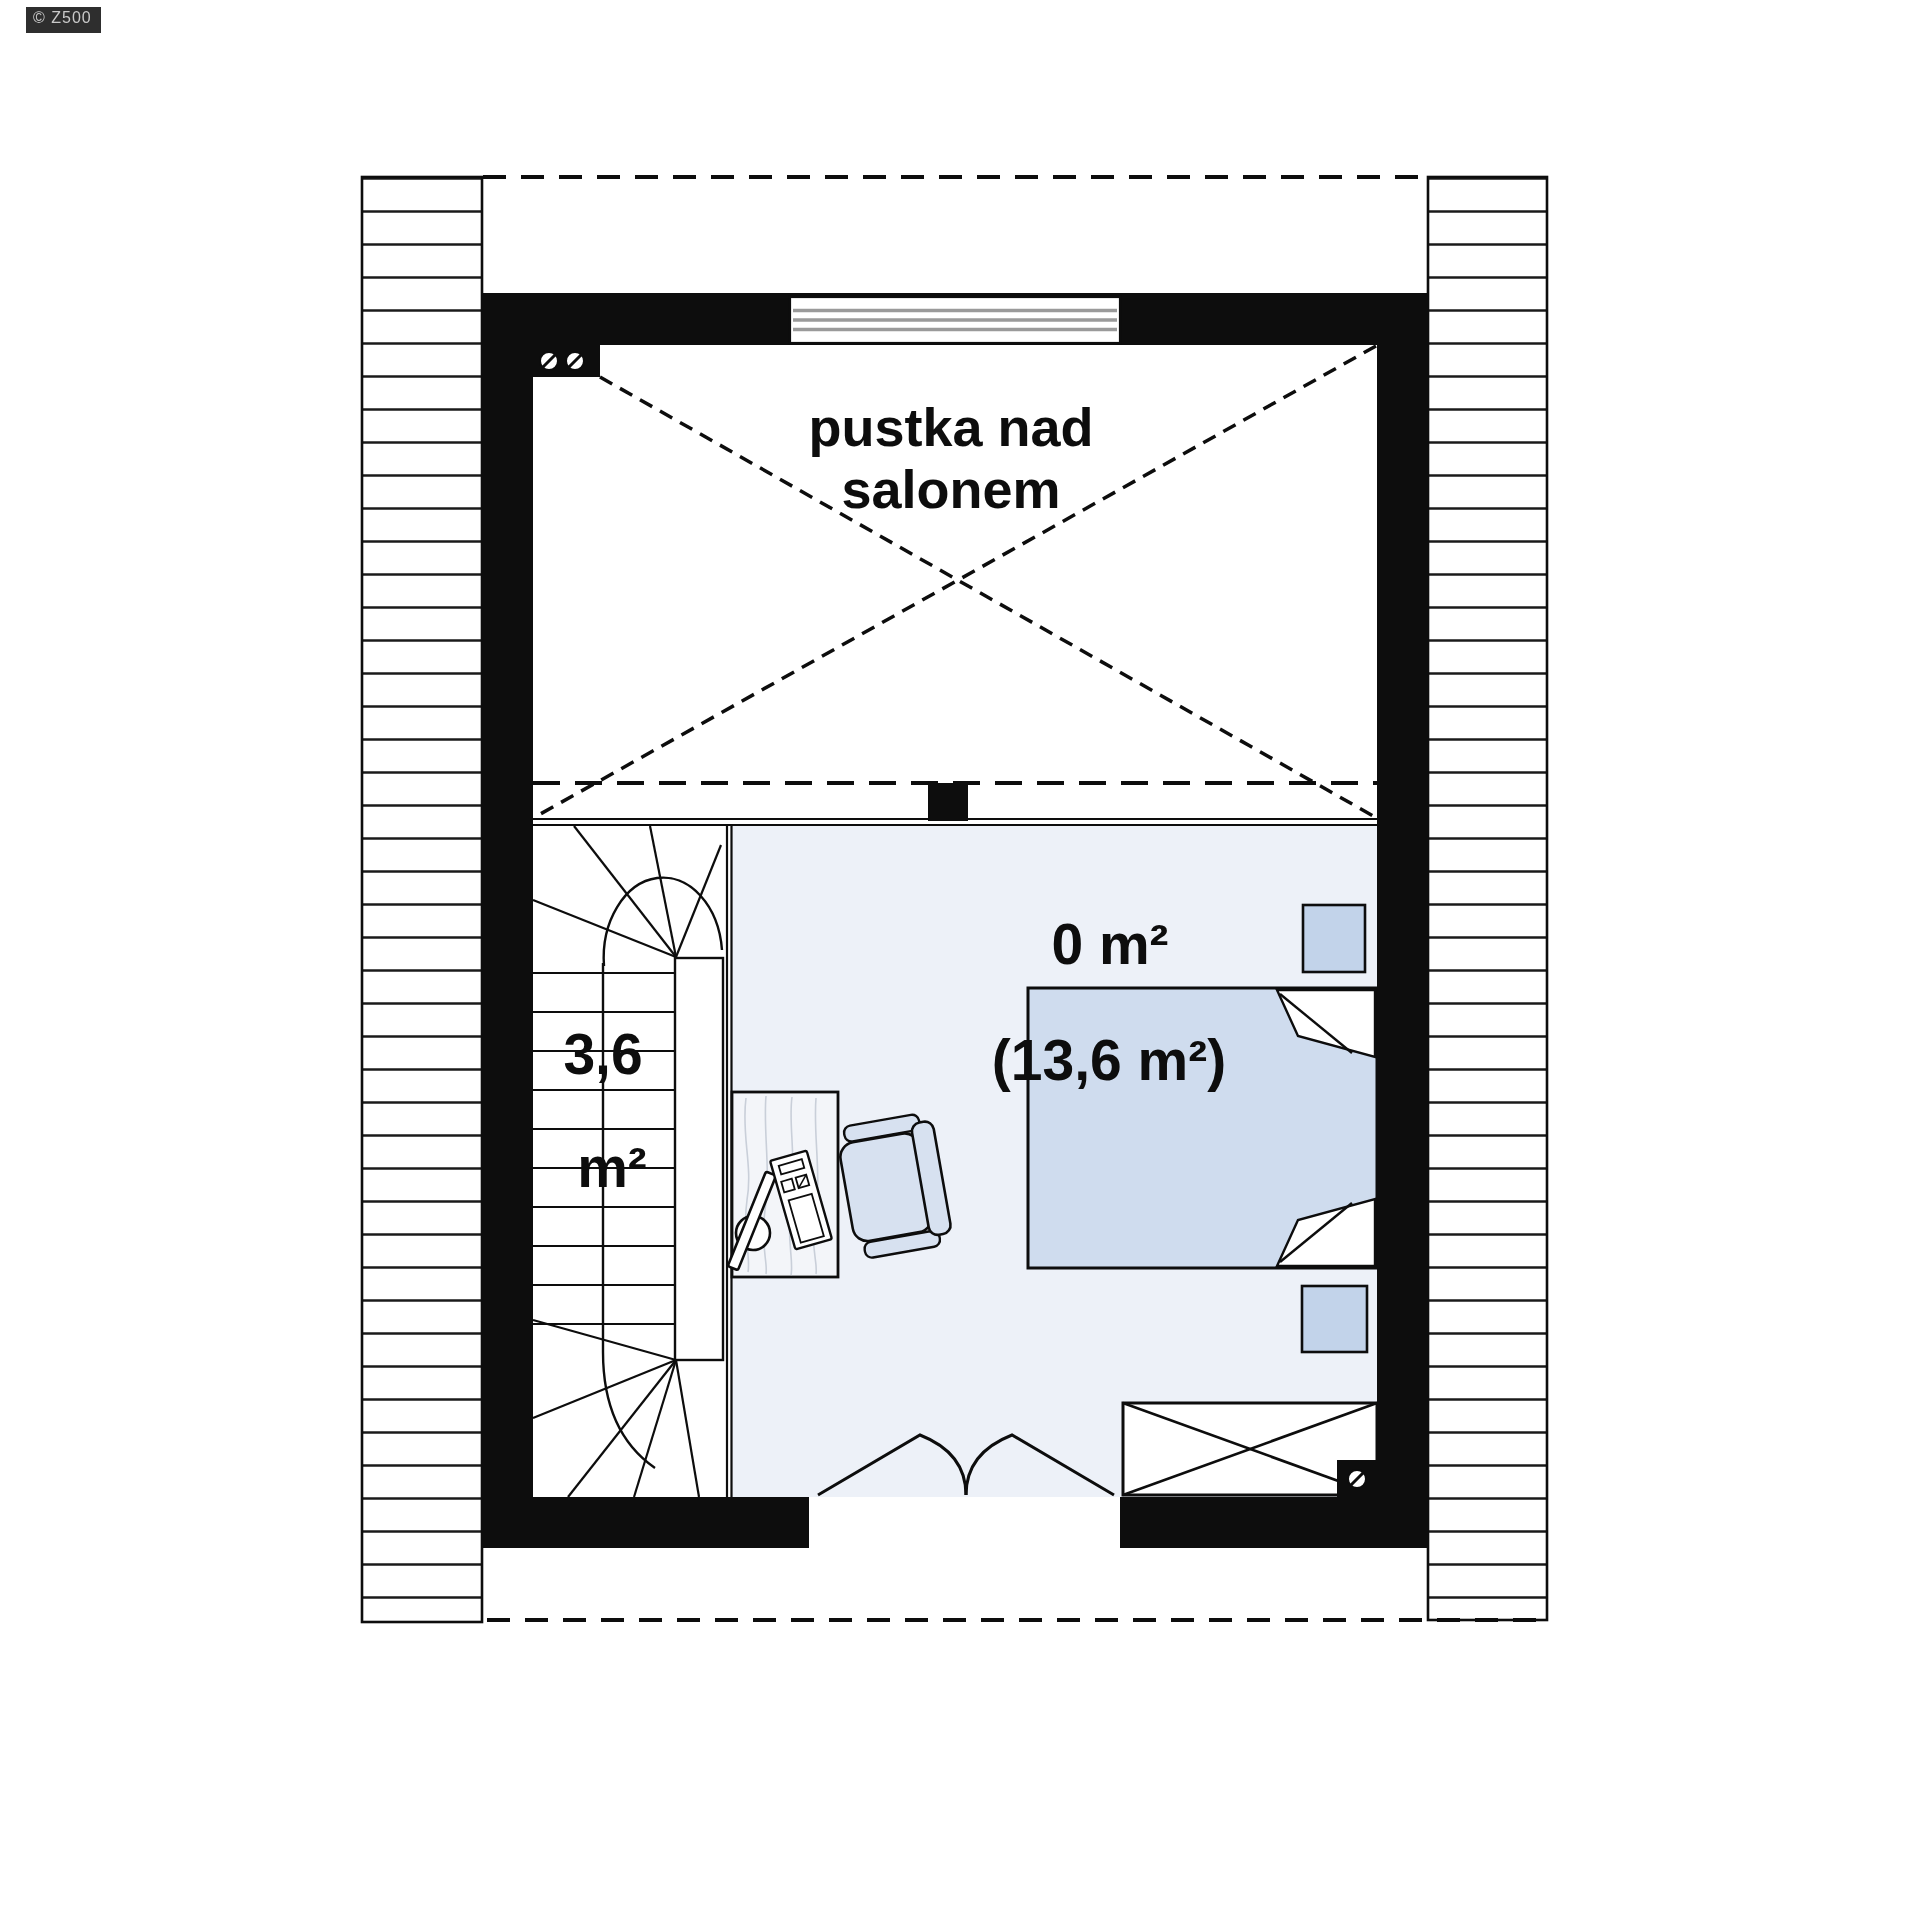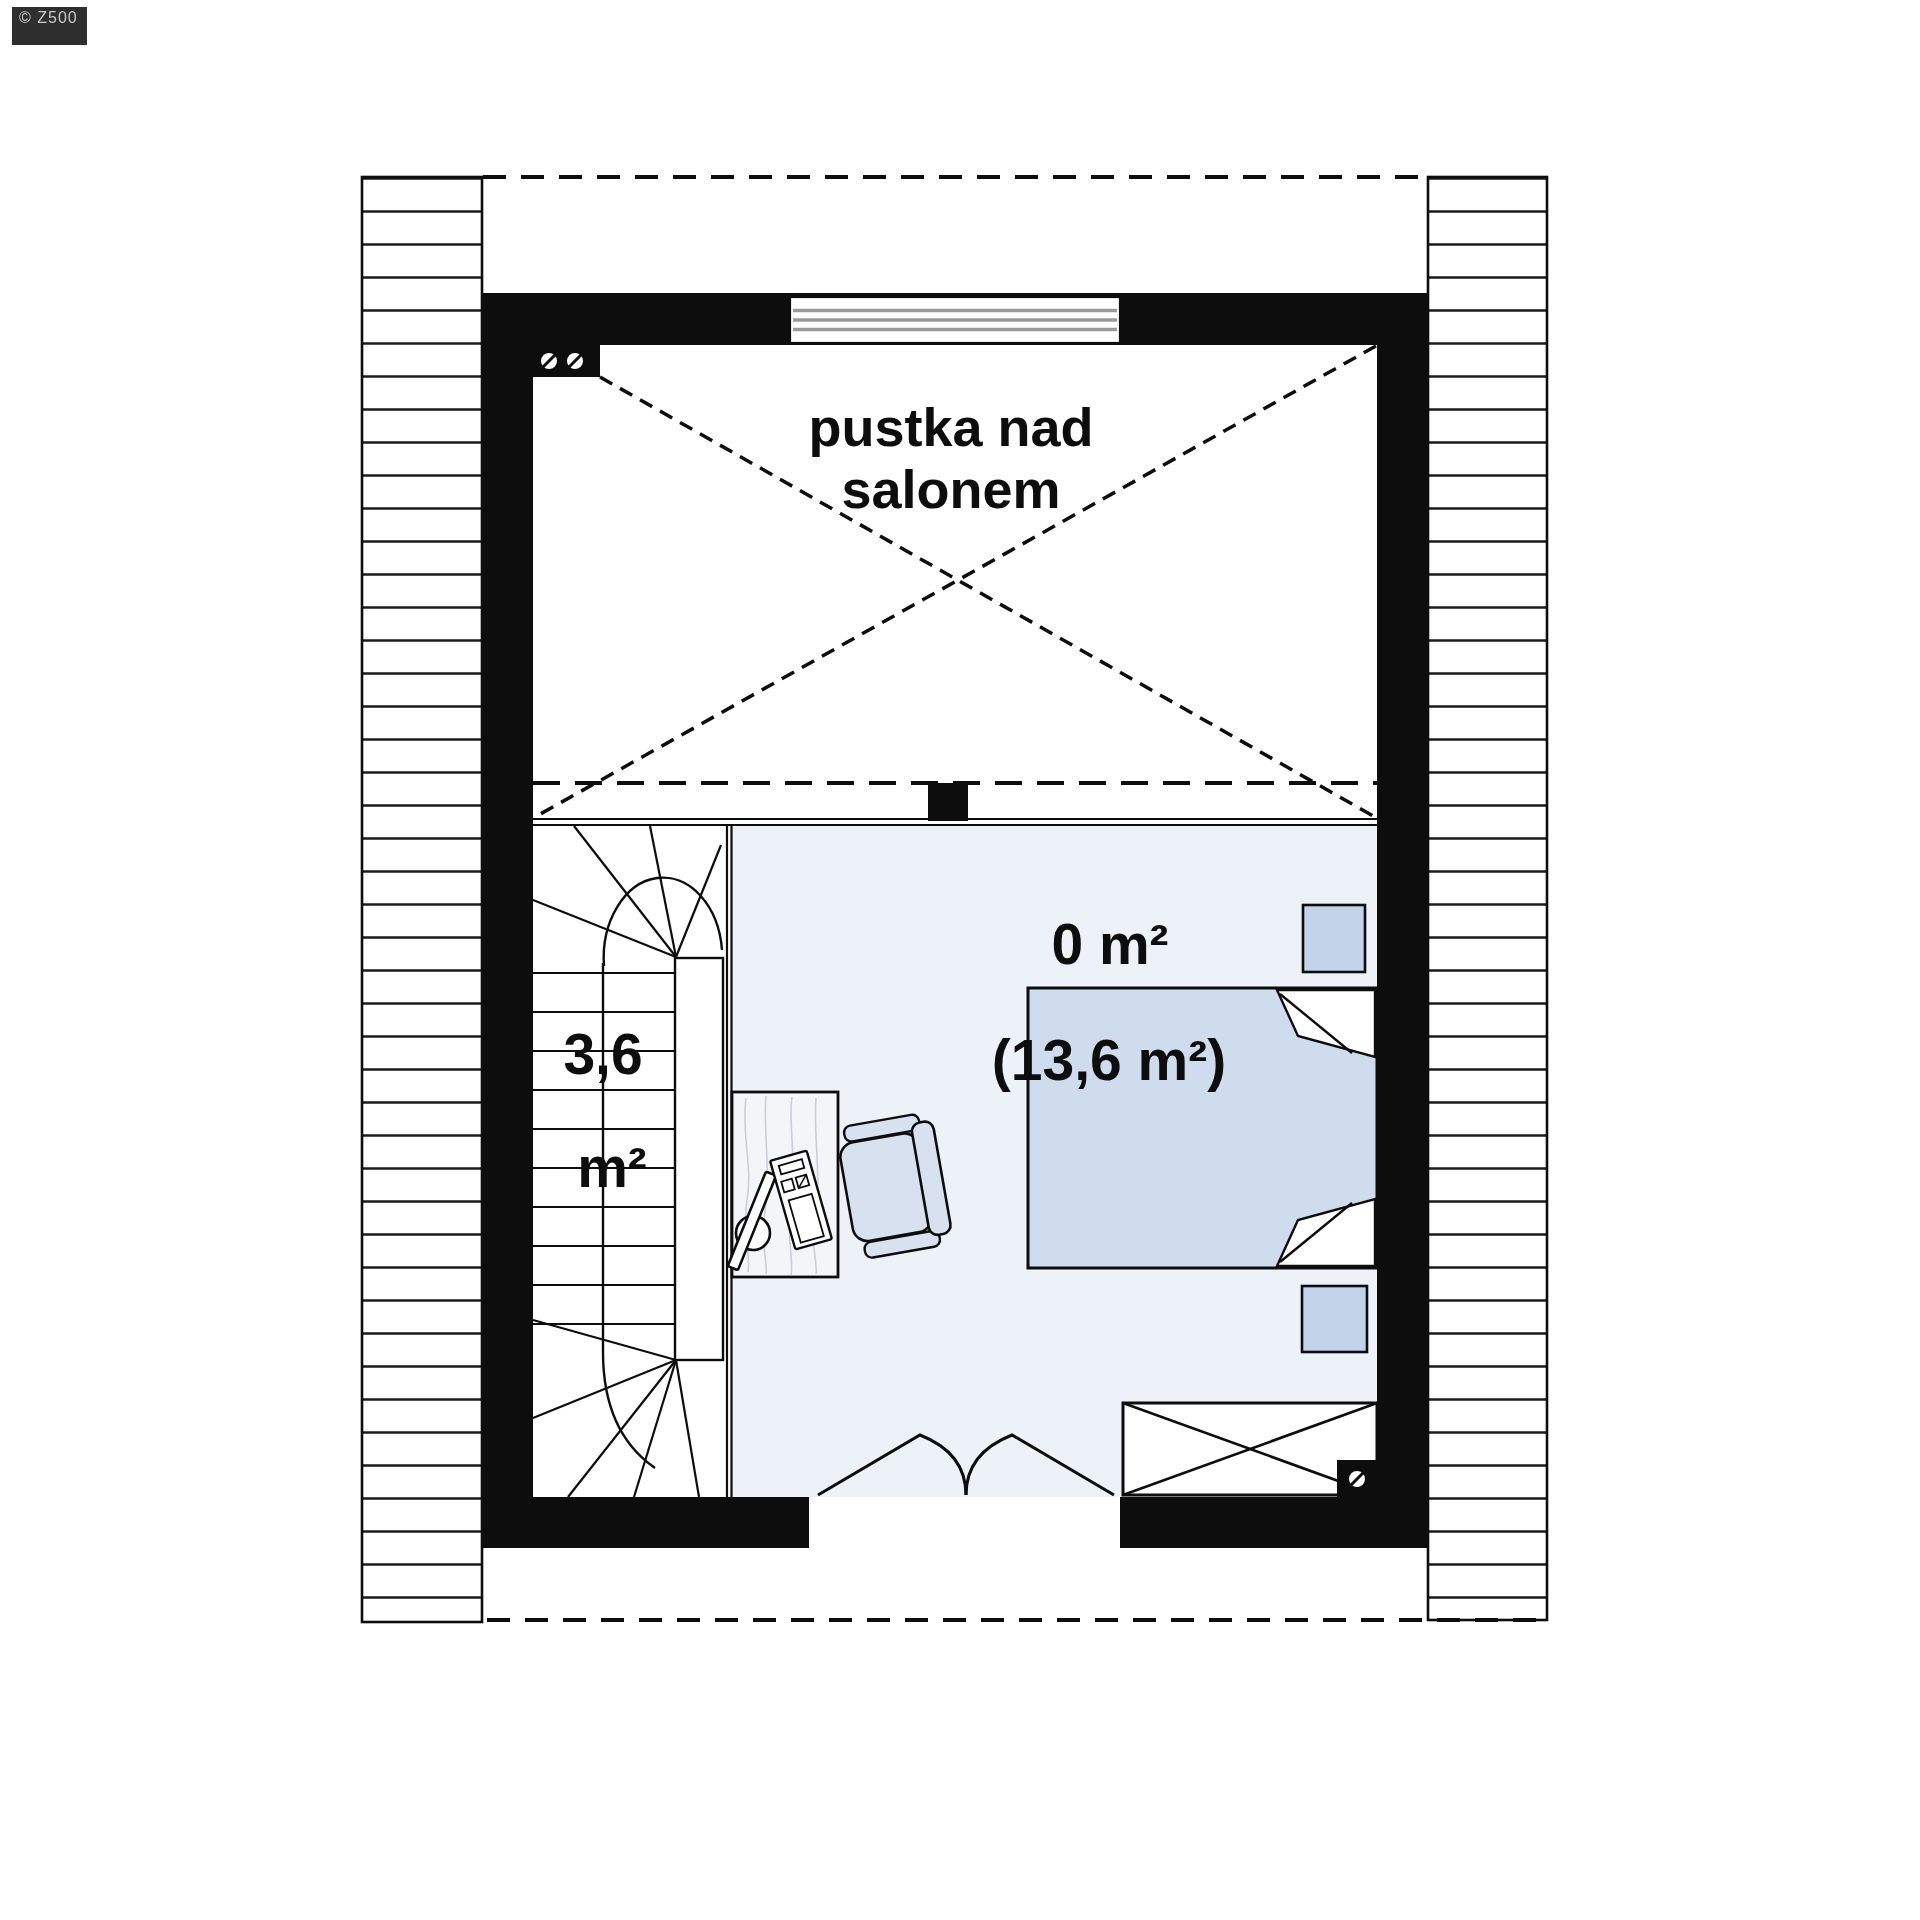--- a/index.html
+++ b/index.html
@@ -1,20 +1,20 @@
 <!DOCTYPE html>
 <html style="--c-ink: #0d0d0d; --c-floor: #edf1f8; --c-bed: #cfdcee; --c-nightstand: #c2d3ea; --c-chair: #d7e1f0; --c-desk: #f3f5f9; --c-grain: #c9cfd9; --c-window-line: #9a9a9a; --wm-bg: #2e2e2e; --wm-fg: #c9c9c9;"><head>
 <meta charset="utf-8">
 <style>
   html,body{margin:0;padding:0;background:#ffffff;}
   body{width:1920px;height:1920px;position:relative;font-family:"Liberation Sans",sans-serif;overflow:hidden;}
   #watermark{
-    position:absolute;left:12px;top:7px;
+    position:absolute;left:26px;top:7px;
     background:var(--wm-bg,#2e2e2e);color:var(--wm-fg,#c9c9c9);
-    font-size:16px;letter-spacing:1px;padding:2px 9px 18px 7px;
+    font-size:16px;letter-spacing:1px;padding:2px 9px 6px 7px;
     font-family:"Liberation Sans",sans-serif;
   }
   svg{position:absolute;left:0;top:0;}
   .ink{stroke:var(--c-ink,#0d0d0d);}
   .nofill{fill:none;}
   .wall{fill:var(--c-ink,#0d0d0d);stroke:none;}
   .whitefill{fill:#ffffff;}
   .floor{fill:var(--c-floor,#edf1f8);}
   .bed{fill:var(--c-bed,#cfdcee);}
   .nightstand{fill:var(--c-nightstand,#c2d3ea);}

